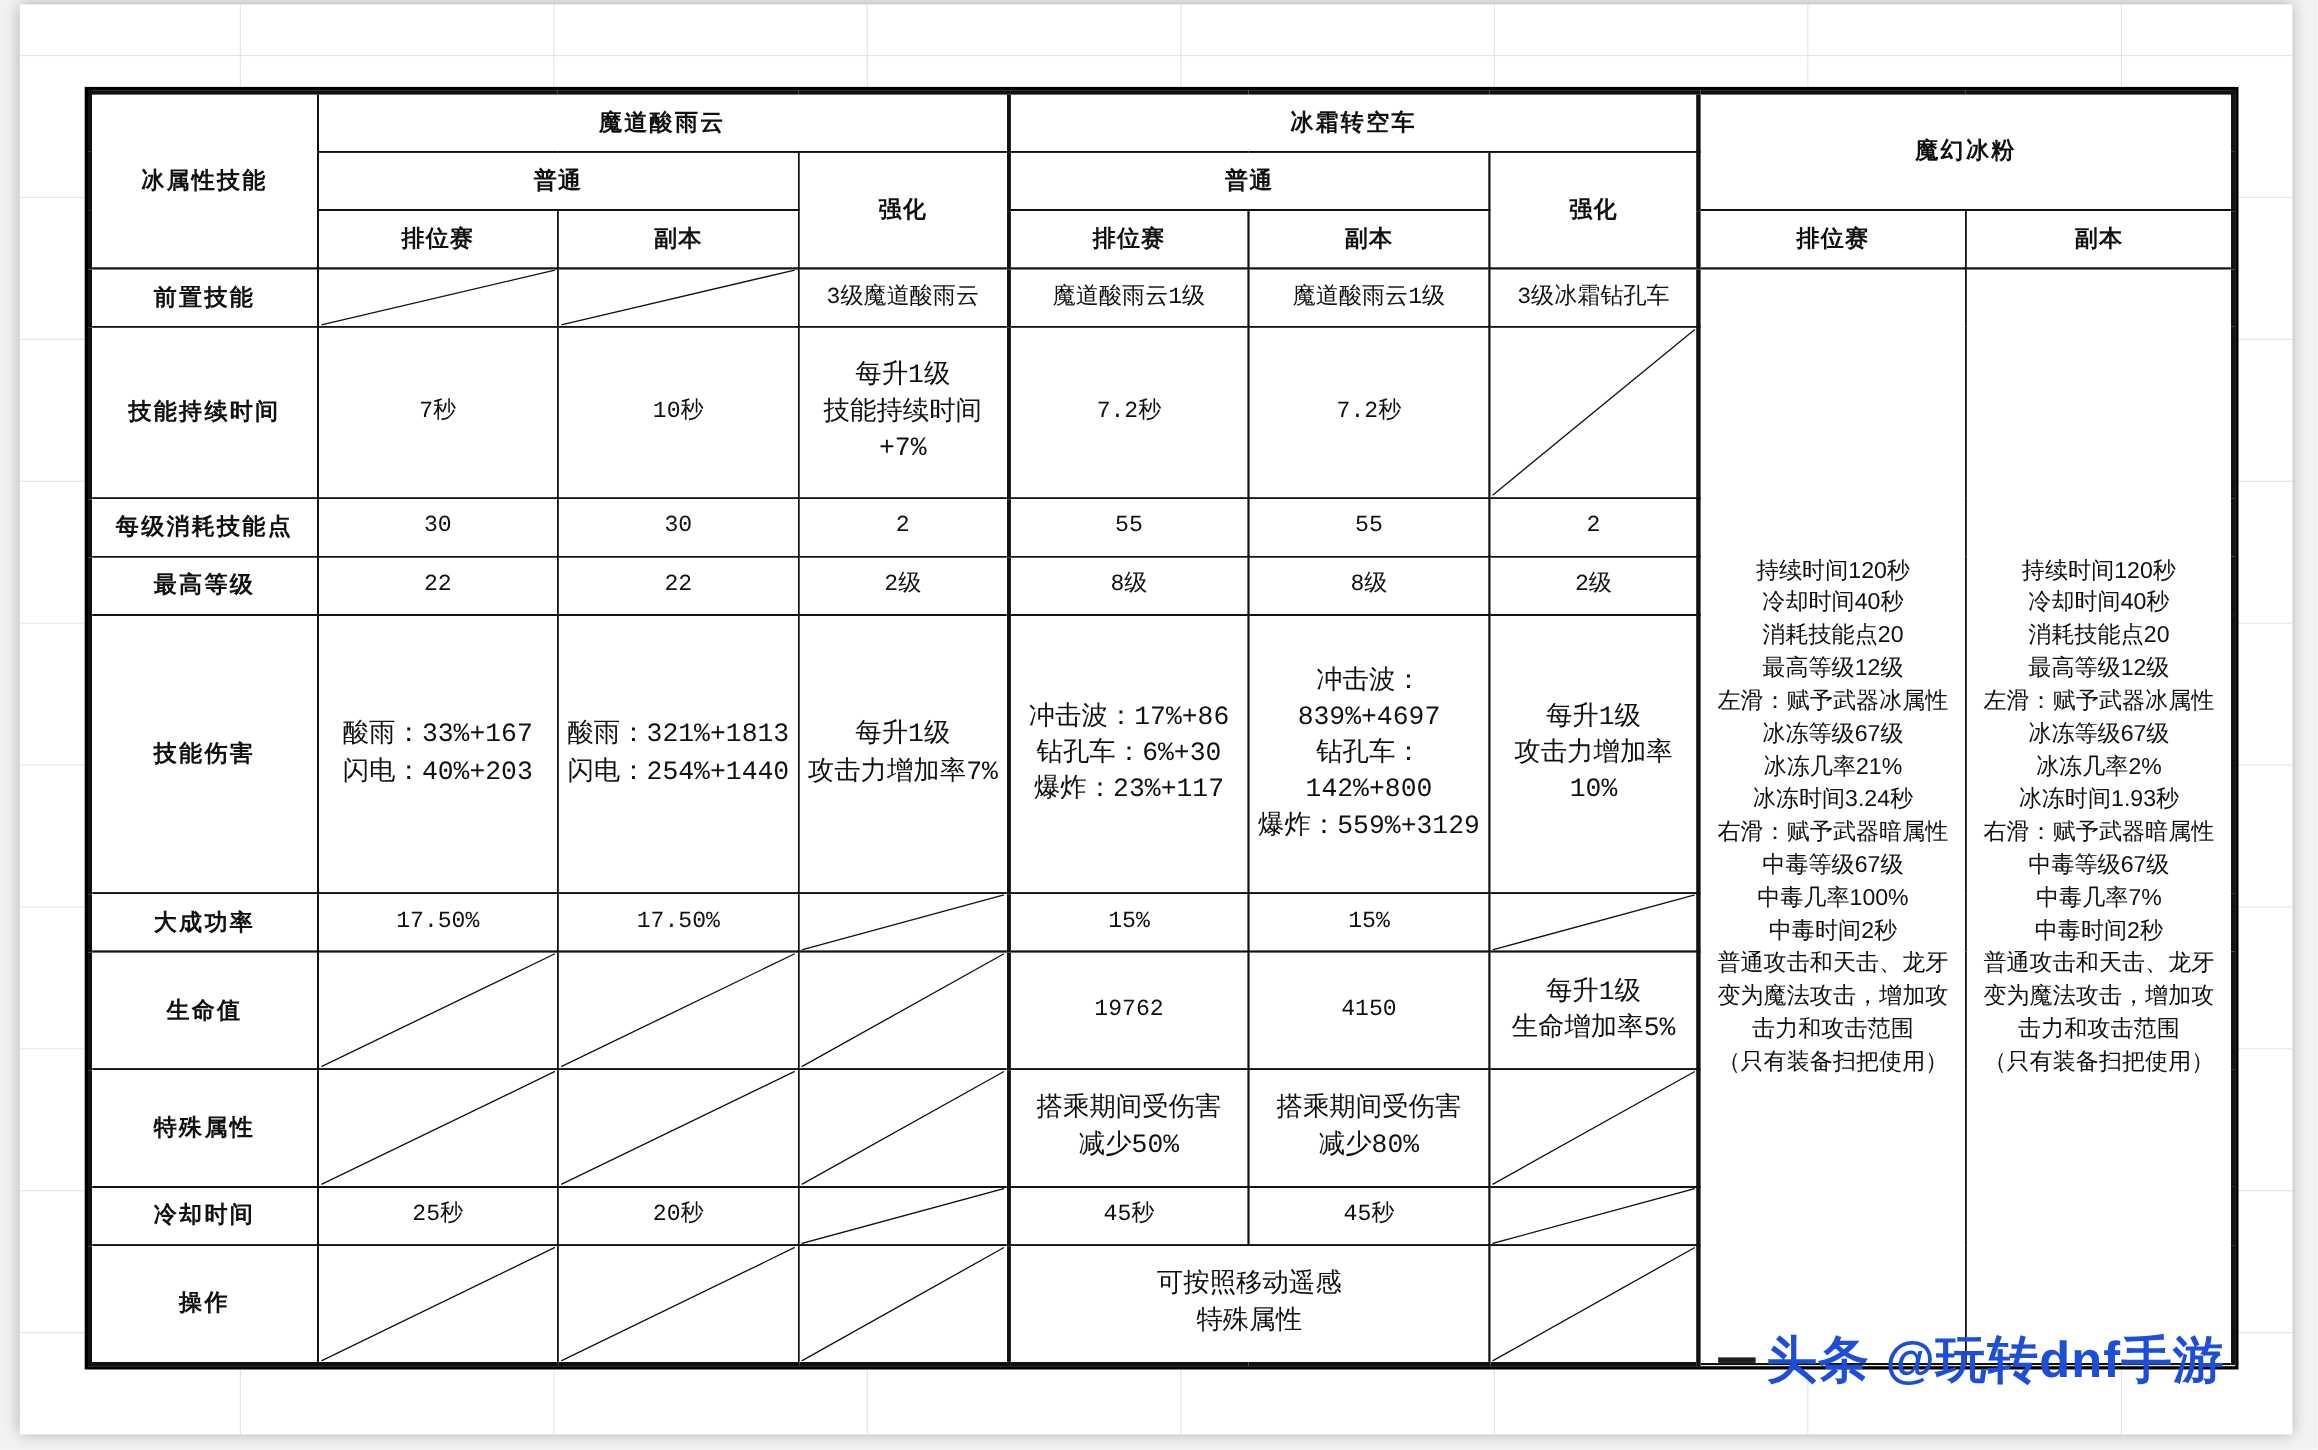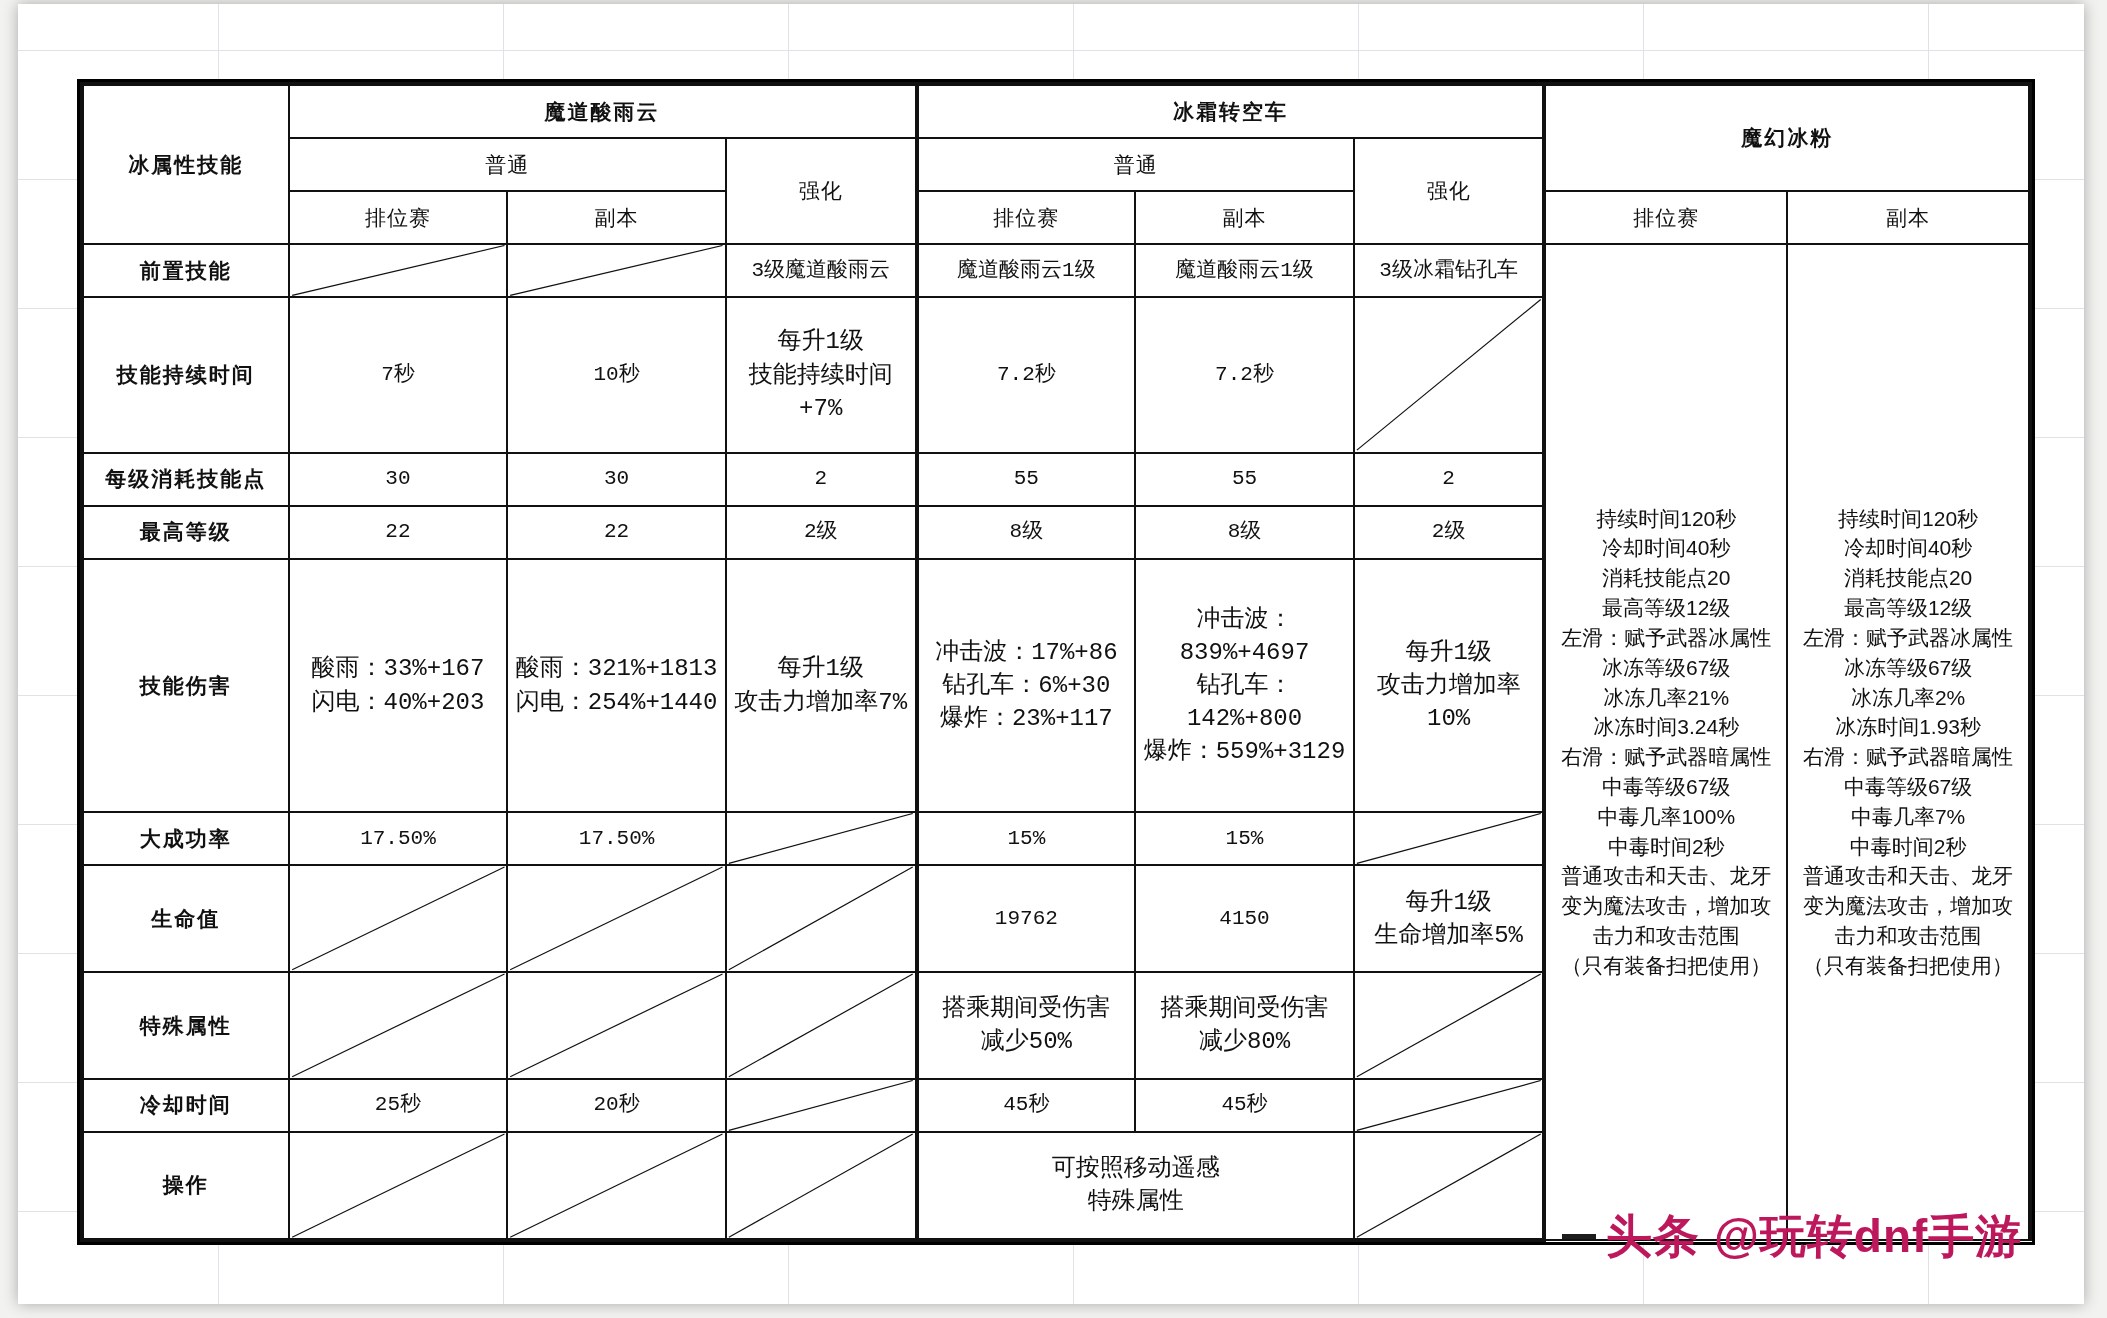--- a/index.html
+++ b/index.html
@@ -59,21 +59,21 @@
     font-size: 21px;
     line-height: 1.42;
     padding: 2px 4px;
     position: relative;
     background: #ffffff;
   }
   
   table.skill-table { outline: 3px solid #000; outline-offset: 0; }
 
   .hdr {
-    font-weight: normal;
+    font-weight: bold;
     font-size: 25px;
     letter-spacing: 1px;
   }
   .hdr-group {
     font-weight: bold;
     font-size: 25px;
     letter-spacing: 2px;
   }
   .rowlabel {
     font-weight: bold;
@@ -97,21 +97,21 @@
   }
   .diag svg { width: 100%; height: 100%; display: block; }
 
   
   #watermark {
     position: absolute;
     left: 1562px;
     top: 1206px;
     font-size: 46px;
     font-weight: bold;
-    color: #be185d;
+    color: #1d4ed8;
     letter-spacing: 1px;
     white-space: nowrap;
     font-family: "Liberation Sans", "DejaVu Sans", sans-serif;
   }
   #watermark .tt { margin-right: 14px; }
   #watermark .dash {
     display: inline-block;
     width: 34px;
     height: 5px;
     background: #1d1d1d;

